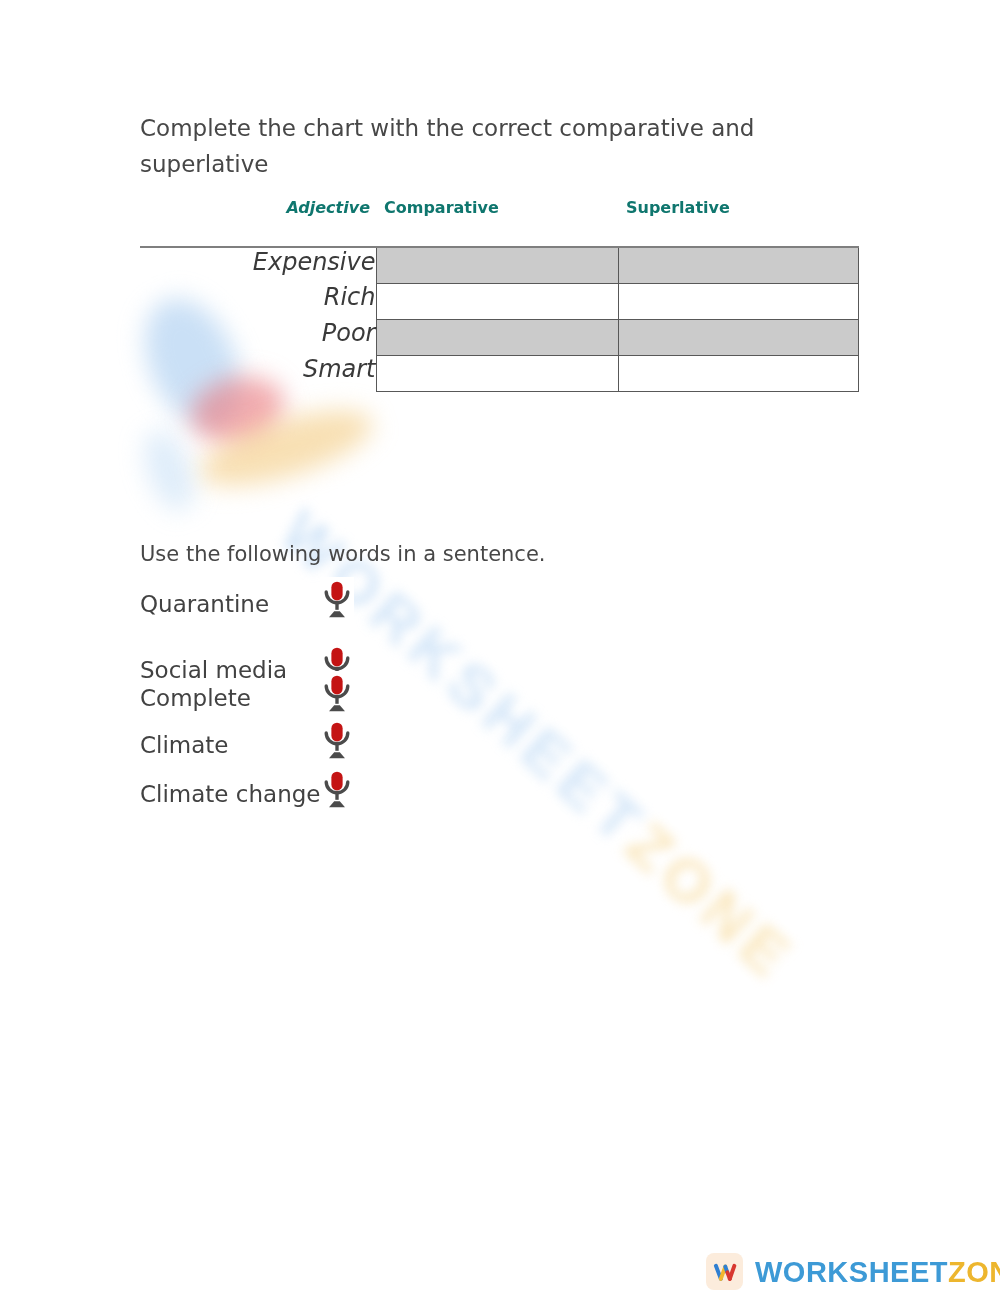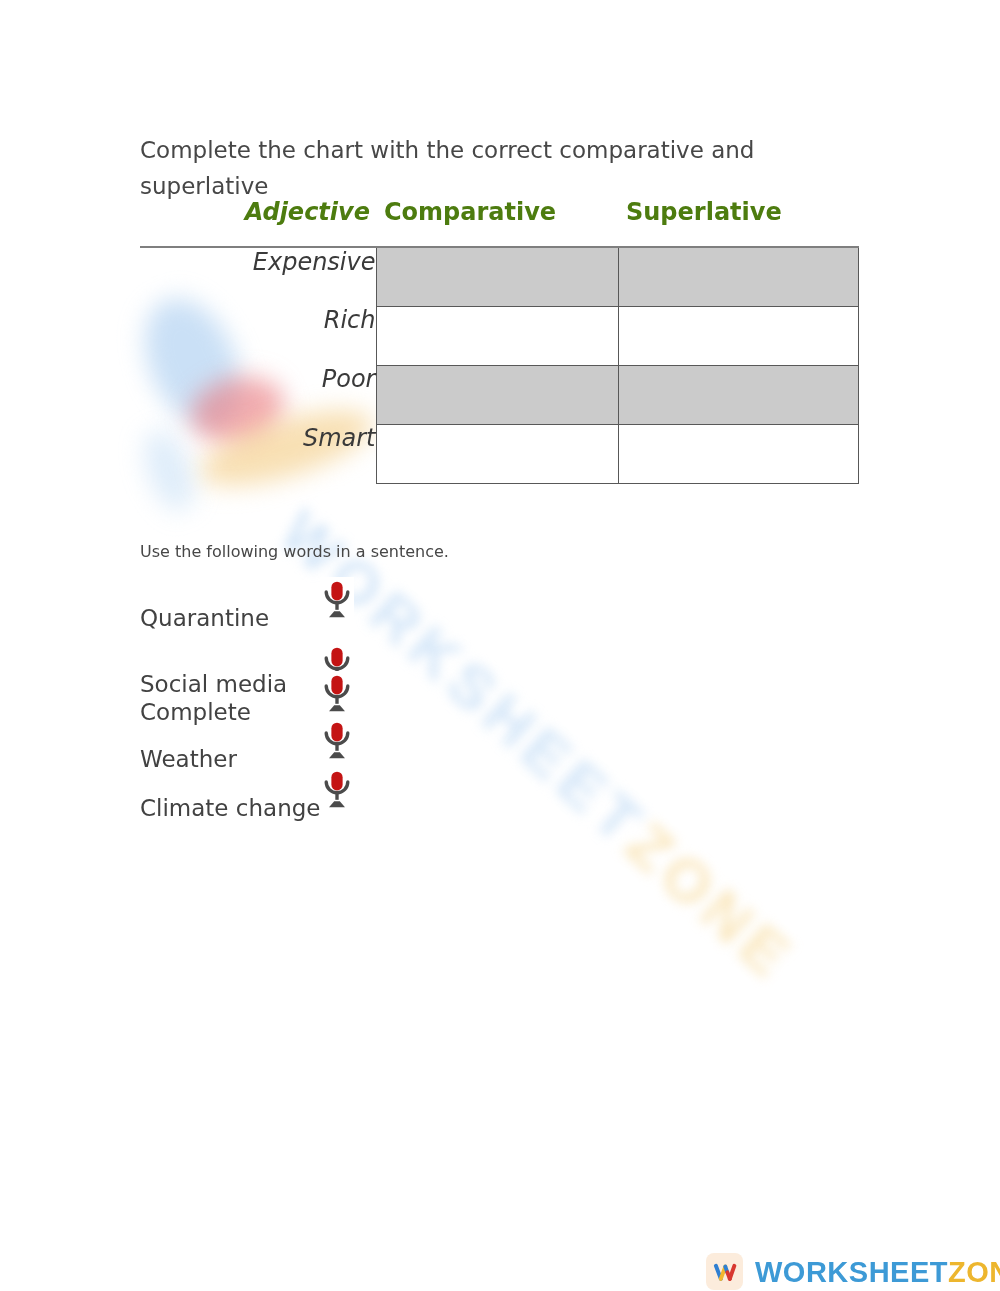--- a/index.html
+++ b/index.html
@@ -25,52 +25,52 @@
     white-space:nowrap; filter:blur(6px);
   }
   .wm-word-blue   { color:rgba(173,207,242,.55); }
   .wm-word-orange { color:rgba(247,216,150,.62); }
 
   
   #content { position:absolute; inset:0; z-index:1; }
 
   #chart-instruction {
     left:140px; top:110px; width:690px;
-    font-size:23px; line-height:36px; color:#474747;margin-top:22px;
-  }
-
-  .col-header { top:198px; font-size:24px; font-weight:bold; color:#4d7c0f; }
+    font-size:23px; line-height:36px; color:#474747;
+  }
+
+  .col-header { top:198px; font-size:16px; font-weight:bold; color:#0f766e; }
   #hdr-adjective   { left:180px; width:190px; text-align:right; font-style:italic; }
   #hdr-comparative { left:384px;text-align:center; }
   #hdr-superlative { left:626px;text-align:right; }
 
   table#chart-table {
     position:absolute; left:140px; top:246px;
     border-collapse:collapse; table-layout:fixed;
     border-top:2px solid #7f7f7f;
   }
-  #chart-table tr { height:59px; }
+  #chart-table tr { height:36px; }
   #chart-table td { padding:0; }
   td.adj-cell {
     border:none; text-align:right; vertical-align:top;
     font-size:24px; font-style:italic; color:#3a3a3a;
     padding:4px 7px 0 0;
   }
   td.fill-cell { border:1px solid #585858; background:#ffffff; }
   tr.shaded td.fill-cell { background:#cbcbcb; }
 
-  #speaking-instruction { left:140px; top:542px; font-size:16px; color:#474747; }
+  #speaking-instruction { left:140px; top:542px; font-size:21px; color:#474747; }
 
   .word-row { position:absolute; left:140px; width:280px; height:46px; }
   #word-row-0 { top:584px; }
   #word-row-1 { top:631px;margin-top:19px; }
   #word-row-2 { top:678px; }
   #word-row-3 { top:725px; }
   #word-row-4 { top:774px; }
-  .word-label { position:absolute; left:0; top:21px; font-size:23px; color:#424242; white-space:nowrap; }
+  .word-label { position:absolute; left:0; top:7px; font-size:23px; color:#424242; white-space:nowrap; }
   .mic-button {
     position:absolute; left:180px; top:-7px; width:34px; height:44px;
     background:#ffffff; border:none; padding:1px 2px; cursor:pointer;
   }
   .mic-button svg { display:block; }
 
   
   #brand-footer { position:absolute; left:0; top:1246px; width:1000px; height:45px; z-index:1; }
   #brand-logo-box {
     position:absolute; left:706px; top:7px; width:37px; height:37px;
@@ -165,21 +165,21 @@
     <button class="mic-button">
       <svg width="30" height="41" viewBox="0 0 32 42">
         <rect x="10" y="2" width="12" height="20" rx="6" fill="#c41414"></rect>
         <path d="M4.5 13 A 11.5 11.5 0 0 0 27.5 13" fill="none" stroke="#4b4b4b" stroke-width="3.6" stroke-linecap="round"></path>
         <line x1="16" y1="24.5" x2="16" y2="32" stroke="#4b4b4b" stroke-width="3.6"></line>
         <polygon points="7.5,40 24.5,40 19,33.5 13,33.5" fill="#4b4b4b"></polygon>
       </svg>
     </button>
   </div>
   <div class="word-row" id="word-row-3">
-    <span class="word-label">Weather</span>
+    <span class="word-label">Climate</span>
     <button class="mic-button">
       <svg width="30" height="41" viewBox="0 0 32 42">
         <rect x="10" y="2" width="12" height="20" rx="6" fill="#c41414"></rect>
         <path d="M4.5 13 A 11.5 11.5 0 0 0 27.5 13" fill="none" stroke="#4b4b4b" stroke-width="3.6" stroke-linecap="round"></path>
         <line x1="16" y1="24.5" x2="16" y2="32" stroke="#4b4b4b" stroke-width="3.6"></line>
         <polygon points="7.5,40 24.5,40 19,33.5 13,33.5" fill="#4b4b4b"></polygon>
       </svg>
     </button>
   </div>
   <div class="word-row" id="word-row-4">

